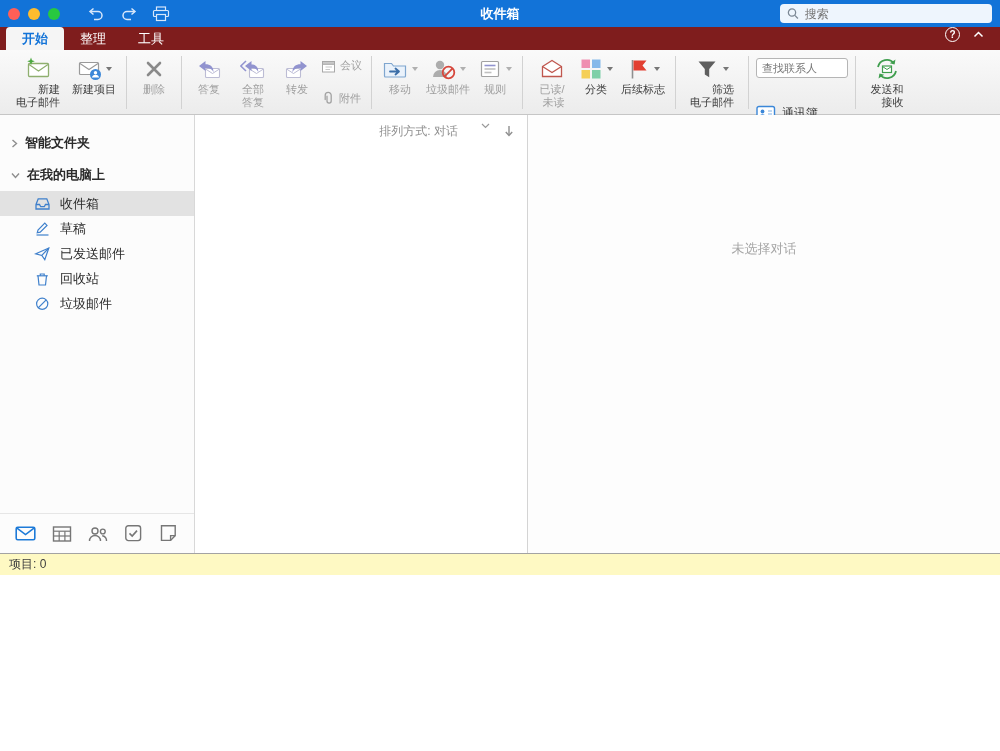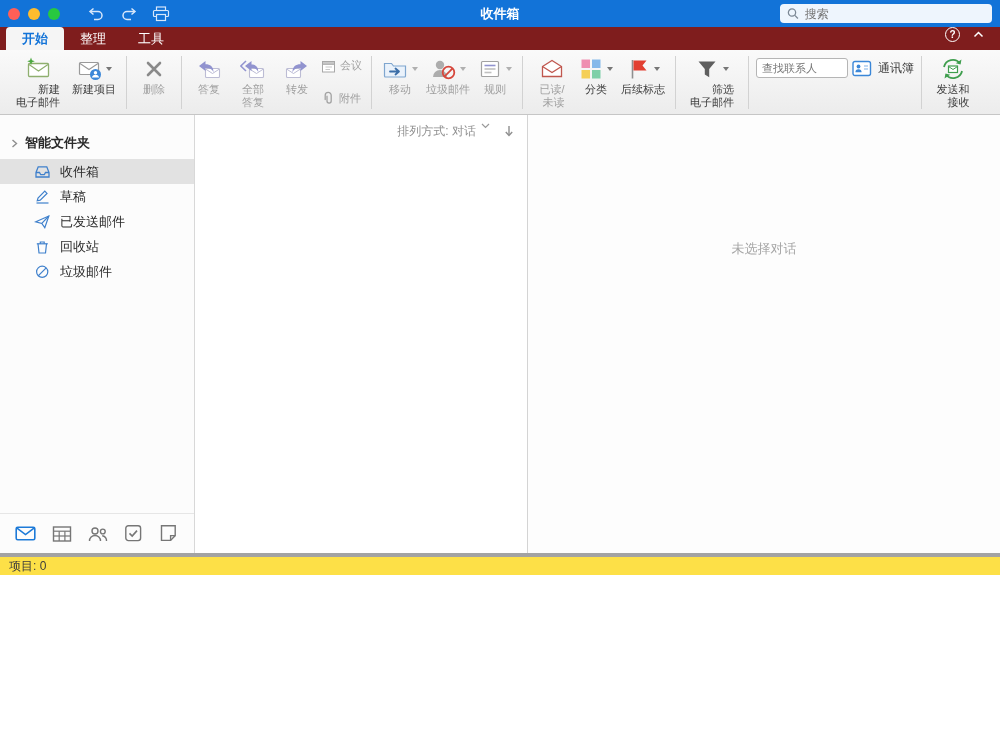--- a/index.html
+++ b/index.html
@@ -33,50 +33,50 @@
   .rdiv{width:1px;background:#d2d2d2;margin:3px 2px;}
   .rbtn{display:flex;flex-direction:column;align-items:center;min-width:40px;padding:2px 3px;font-size:11px;color:#3d3d3d;text-align:right;line-height:1.2;}
   .rbtn .ic{height:28px;display:flex;align-items:center;justify-content:center;gap:2px;}
   .rbtn .lbl{white-space:pre-line;}
   .rbtn.dim{color:#9f9f9f;}
   .dd{width:0;height:0;border-left:3.5px solid transparent;border-right:3.5px solid transparent;border-top:4px solid #777;margin-left:2px;}
   .rbtn.dim .dd{border-top-color:#b0b0b0;}
   .w56{width:58px;} .w42{width:44px;} .w46{width:48px;}
   .smallcol{display:flex;flex-direction:column;justify-content:space-between;padding:5px 2px 7px;height:60px;}
   .sbtn{display:flex;align-items:center;gap:4px;font-size:11px;color:#9f9f9f;}
-  .findcol{display:flex;flex-direction:row;gap:4px;padding-top:5px;}
+  .findcol{display:flex;flex-direction:column;gap:27px;padding-top:5px;}
   .find-input{display:flex;align-items:center;width:92px;height:20px;border:1px solid #b5b5b5;border-radius:3px;background:#fff;padding:0 5px;}
   .find-input input{border:none;outline:none;width:100%;font-size:11px;color:#666;background:transparent;}
   .abtn{display:flex;align-items:center;gap:6px;font-size:12px;color:#3d3d3d;}
 
   
   .main{flex:1;display:flex;min-height:0;}
 
   
   .sidebar{width:195px;flex:0 0 auto;background:#fcfcfc;border-right:1px solid #d8d8d8;display:flex;flex-direction:column;}
   .sb-scroll{flex:1;padding-top:12px;}
   .sec{display:flex;align-items:center;gap:7px;font-size:13px;font-weight:bold;color:#2b2b2b;padding:7px 8px 7px 11px;}
   .folder{display:flex;align-items:center;gap:9px;font-size:13px;color:#2b2b2b;padding:0 8px 0 34px;height:25px;}
   .folder.selected{background:#e2e2e2;}
   .bottom-nav{height:40px;border-top:1px solid #e6e6e6;display:flex;align-items:center;gap:16px;padding:0 15px;flex:0 0 auto;}
   .bnav{display:flex;align-items:center;}
 
   
   .list-pane{width:333px;flex:0 0 auto;background:#fff;border-right:1px solid #d4d4d4;display:flex;flex-direction:column;}
   .list-header{height:32px;display:flex;align-items:center;justify-content:flex-end;gap:14px;padding:0 13px;color:#8f8f8f;font-size:12px;flex:0 0 auto;}
-  .arrange{display:flex;align-items:flex-start;gap:5px;}
+  .arrange{display:flex;align-items:flex-start;gap:23px;}
   .empty{display:flex;flex-direction:column;align-items:center;margin-top:103px;}
   .empty-title{font-size:14px;font-weight:bold;color:#2b2b2b;margin-top:26px;}
   .empty-sub{font-size:12px;color:#8f8f8f;margin-top:9px;}
 
   
   .reading{flex:1;background:#fdfdfd;display:flex;justify-content:center;align-items:flex-start;padding-top:125px;color:#a5a5a5;font-size:13px;}
 
   
-  .statusbar{height:22px;background:#fde047;border-top:4px solid #a3a3a3;display:flex;align-items:center;padding:0 9px;font-size:12px;color:#3d3d3d;flex:0 0 auto;}
+  .statusbar{height:22px;background:#fef9c3;border-top:1px solid #a3a3a3;display:flex;align-items:center;padding:0 9px;font-size:12px;color:#3d3d3d;flex:0 0 auto;}
 </style>
 </head>
 <body>
 
 <div class="window">
 
   <div class="titlebar">
     <div class="lights">
       <span class="light red"></span>
       <span class="light yellow"></span>
@@ -356,20 +356,26 @@
   <div class="main">
 
     <div class="sidebar">
       <div class="sb-scroll">
         <div class="sec">
           <svg width="7" height="9" viewBox="0 0 7 9">
             <path d="M1.5 1 L5.5 4.5 L1.5 8" fill="none" stroke="#8e8e8e" stroke-width="1.4"></path>
           </svg>
           <span>智能文件夹</span>
         </div>
+        <div class="sec">
+          <svg width="9" height="7" viewBox="0 0 9 7">
+            <path d="M1 1.5 L4.5 5.5 L8 1.5" fill="none" stroke="#8e8e8e" stroke-width="1.4"></path>
+          </svg>
+          <span>在我的电脑上</span>
+        </div>
 
         <div class="folder selected">
           <svg width="17" height="15" viewBox="0 0 17 15">
             <path d="M2 8.5 L4.2 2.8 H12.8 L15 8.5 V13 H2 Z" fill="none" stroke="#3f80cc" stroke-width="1.3"></path>
             <path d="M2 8.5 H5.5 L6.7 10.7 H10.3 L11.5 8.5 H15" fill="none" stroke="#3f80cc" stroke-width="1.3"></path>
           </svg>
           <span>收件箱</span>
         </div>
         <div class="folder">
           <svg width="17" height="15" viewBox="0 0 17 15">

